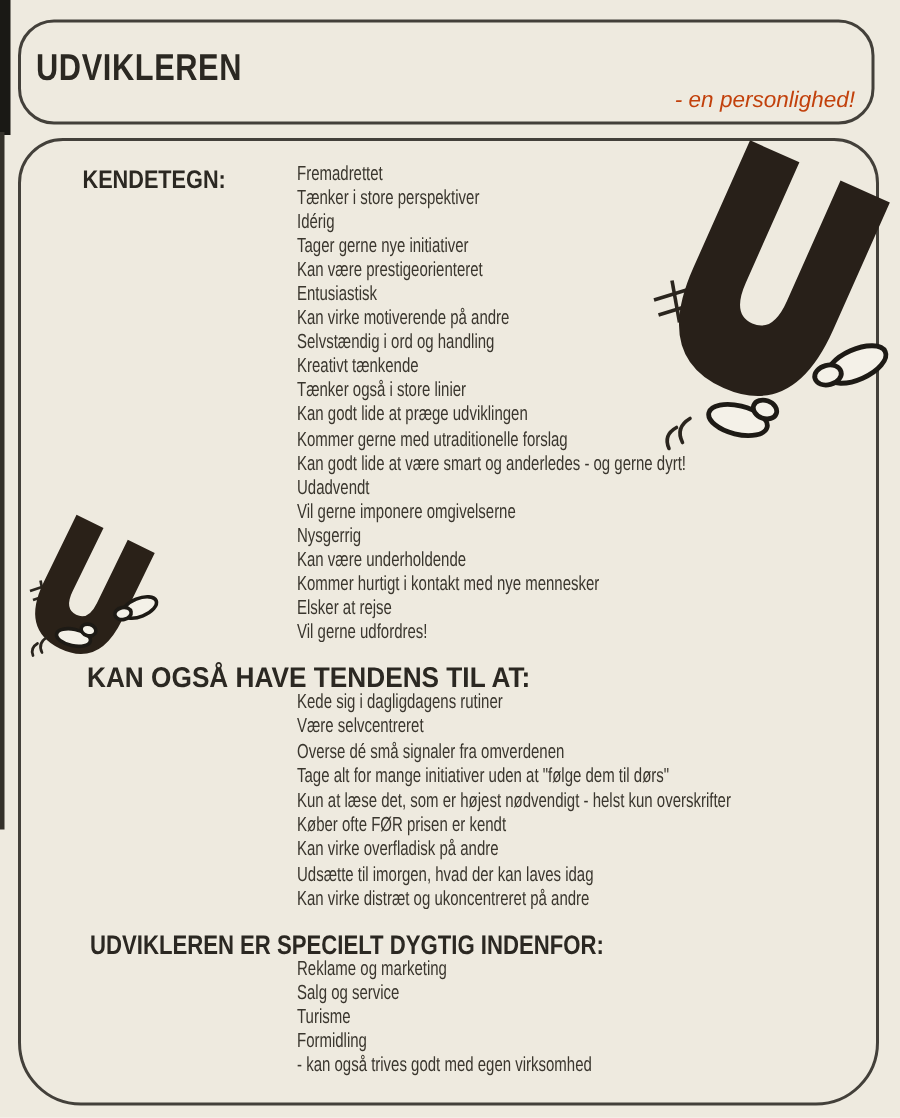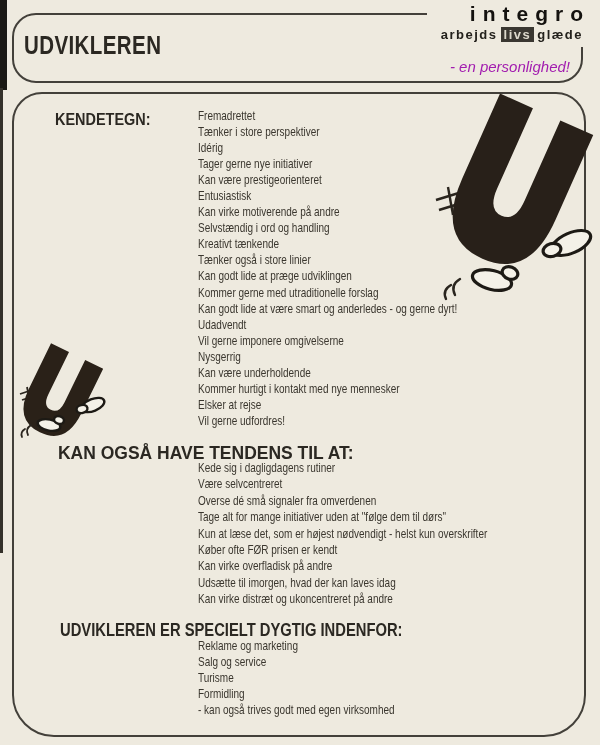--- a/index.html
+++ b/index.html
@@ -39,21 +39,21 @@
     font-size:13px;font-weight:bold;color:#23211c;
     letter-spacing:1.5px;white-space:nowrap;
   }
   .livs-box{
     display:inline-block;
     background:#3a3731;color:#ddd9cc;
     padding:0 3px;margin:0 3px;
   }
   .slogan{
     position:absolute;right:30px;top:58px;
-    font-size:15px;font-style:italic;color:#a21caf;
+    font-size:15px;font-style:italic;color:#c2410c;
     white-space:nowrap;
   }
 
   .main-box{
     position:absolute;left:12px;top:92px;width:570px;height:641px;
     border:2px solid #43403a;
     border-radius:30px 30px 42px 42px;
   }
 
   .sec-heading{
@@ -86,24 +86,20 @@
 <body>
 
 <div class="page">
 
   <div class="scan-strip-top"></div>
   <div class="scan-strip-mid"></div>
 
   <div class="header-box"></div>
   <div class="page-title">UDVIKLEREN</div>
 
-  <div class="logo-block">
-    <div class="brand">integro</div>
-    <div class="tagline"><span>arbejds</span><span class="livs-box">livs</span><span>glæde</span></div>
-  </div>
   <div class="slogan">- en personlighed!</div>
 
   <div class="main-box"></div>
 
   <div class="sec-heading sec1-heading">KENDETEGN:</div>
   <div class="items sec1-items">
       <div class="item">Fremadrettet</div>
       <div class="item">Tænker i store perspektiver</div>
       <div class="item">Idérig</div>
       <div class="item">Tager gerne nye initiativer</div>

